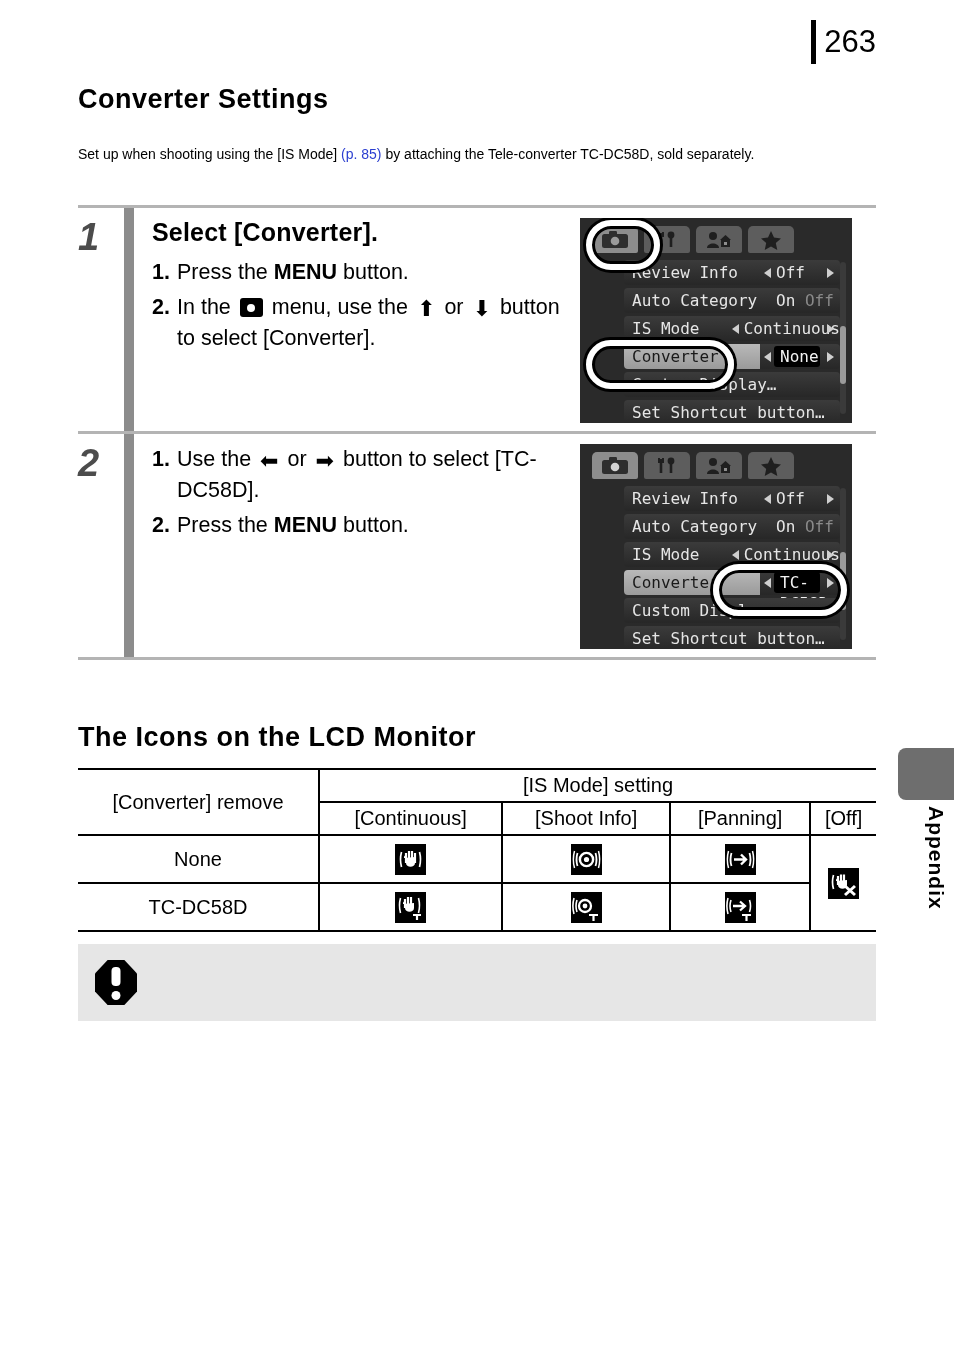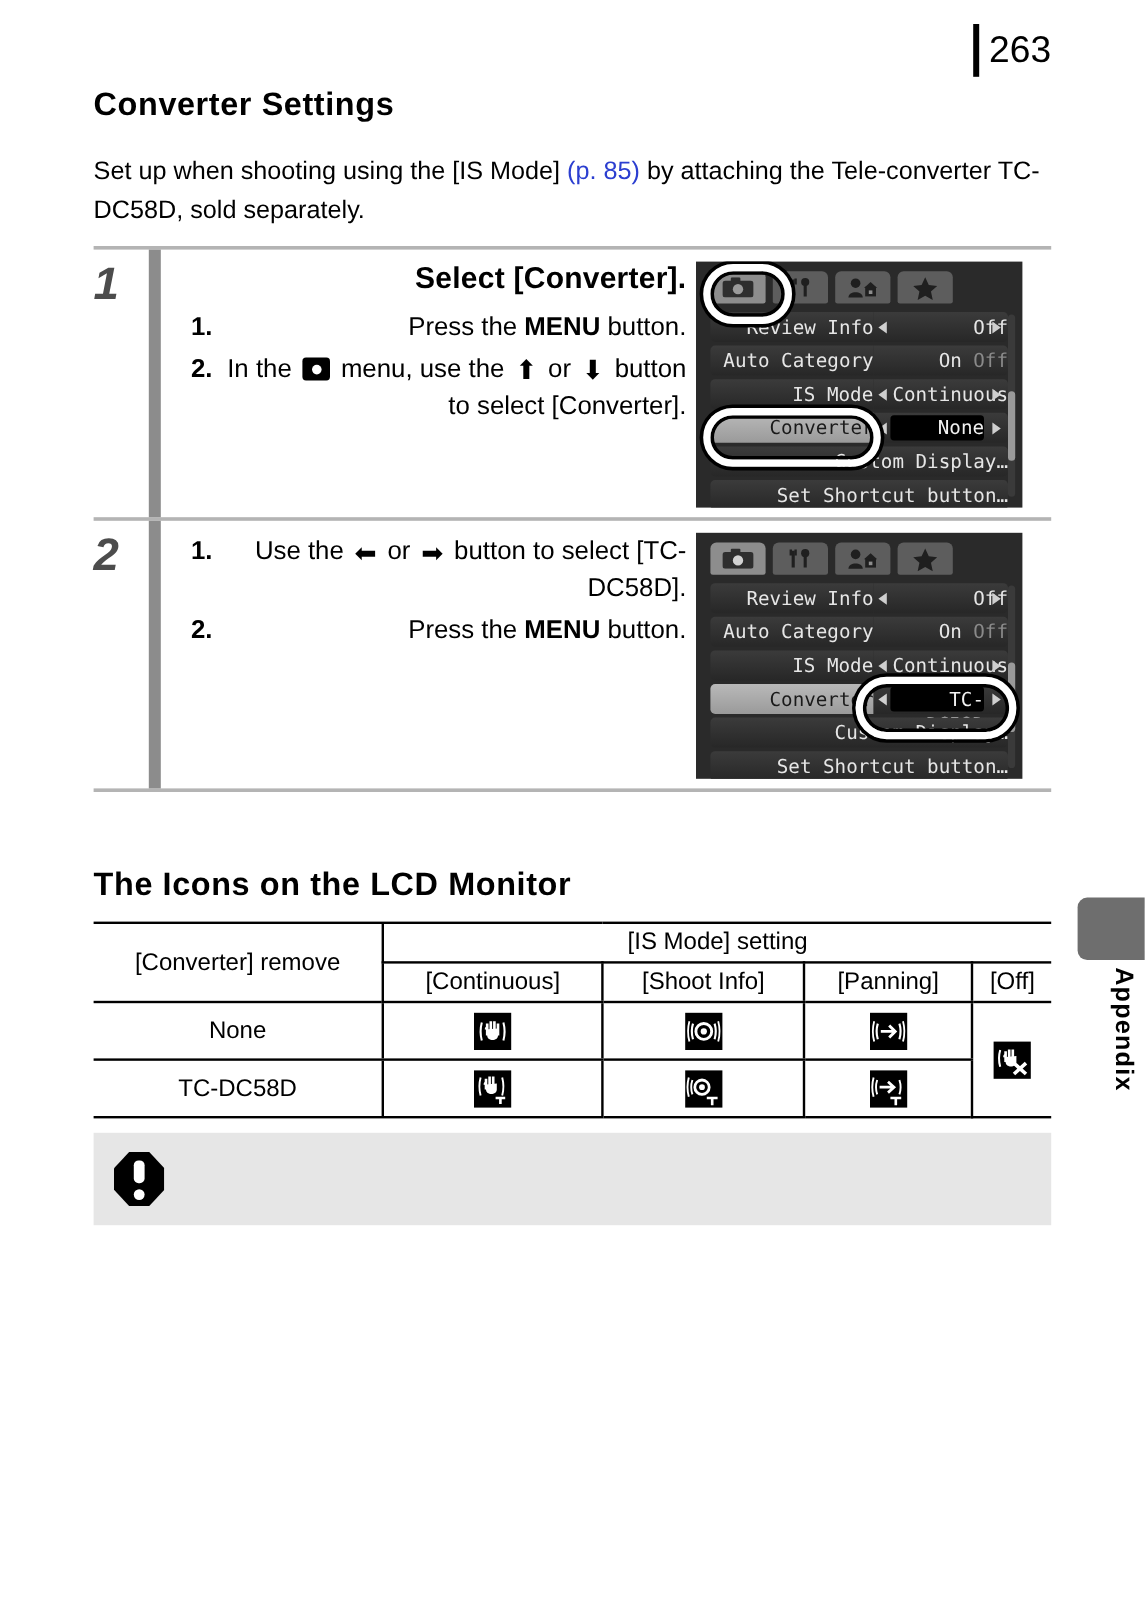--- a/index.html
+++ b/index.html
@@ -38,29 +38,29 @@
   }
 
   
   .section-title {
     position: absolute;
     left: 78px;
     font-size: 27px;
     font-weight: bold;
     letter-spacing: 0.5px;
   }
-  #sec-converter { top: 72px; }
+  #sec-converter { top: 84px; }
   #sec-icons     { top: 722px; }
 
   .intro {
     position: absolute;
     left: 78px;
-    top: 126px;
+    top: 138px;
     width: 800px;
-    font-size: 21px;
+    font-size: 14px;
     line-height: 33px;
   }
   .intro .pageref { color: #2b3ed0; }
 
   
   .steps {
     position: absolute;
     left: 78px;
     top: 205px;
     width: 798px;
@@ -88,21 +88,20 @@
     width: 10px;
     flex: 0 0 10px;
     background: #8c8c8c;
     margin-right: 18px;
   }
   .step-body {
     flex: 1 1 auto;
     display: flex;
     padding-top: 10px;
     padding-bottom: 8px;
-    text-align: right;
   }
   .step-text { width: 420px; }
   .step-title {
     font-size: 25px;
     font-weight: bold;
     margin-bottom: 10px;
     letter-spacing: 0.2px;
   }
   .substep {
     display: flex;
@@ -193,20 +192,21 @@
   .row .lbl {
     width: 136px;
     padding-left: 8px;
     font-size: 16px;
     color: #e6e6e6;
     background: linear-gradient(#3b3b3b,#272727);
     border-radius: 4px 0 0 4px;
     height: 25px;
     line-height: 25px;
     box-sizing: border-box;
+    margin-left: 32px;
   }
   .row .val {
     flex: 1 1 auto;
     height: 25px;
     line-height: 25px;
     font-size: 16px;
     color: #e6e6e6;
     background: linear-gradient(#3b3b3b,#272727);
     border-radius: 0 4px 4px 0;
     position: relative;

